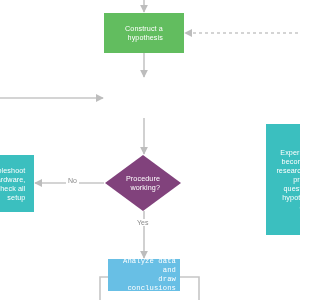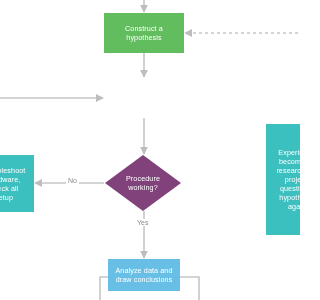--- a/index.html
+++ b/index.html
@@ -35,20 +35,21 @@
     text-align: center;
     color: #ffffff;
     line-height: 1.25;
     letter-spacing: 0.1px;
     z-index: 2;
   }
   .node-label {
     display: block;
     white-space: pre-line;
     padding: 0 4px;
+    text-align: right;
   }
 
   
   #node-hypothesis {
     left: 104px;  top: 13px;
     width: 80px;  height: 40px;
     background: #62bd5f;
     font-size: 7.2px;
   }
   #node-experiment {
@@ -84,20 +85,21 @@
     left: 266px;  top: 124px;
     width: 62px;  height: 111px;
     background: #3bbfbf;
     font-size: 7.2px;
   }
   #node-analyze {
     left: 108px;  top: 259px;
     width: 72px;  height: 32px;
     background: #68bfe5;
     font-size: 7.2px;
+    font-family: Liberation Mono, monospace;
   }
 
   
   .edge-label {
     position: absolute;
     color: #8a8a8a;
     font-size: 7px;
     background: #ffffff;
     padding: 0 2px;
     z-index: 3;

